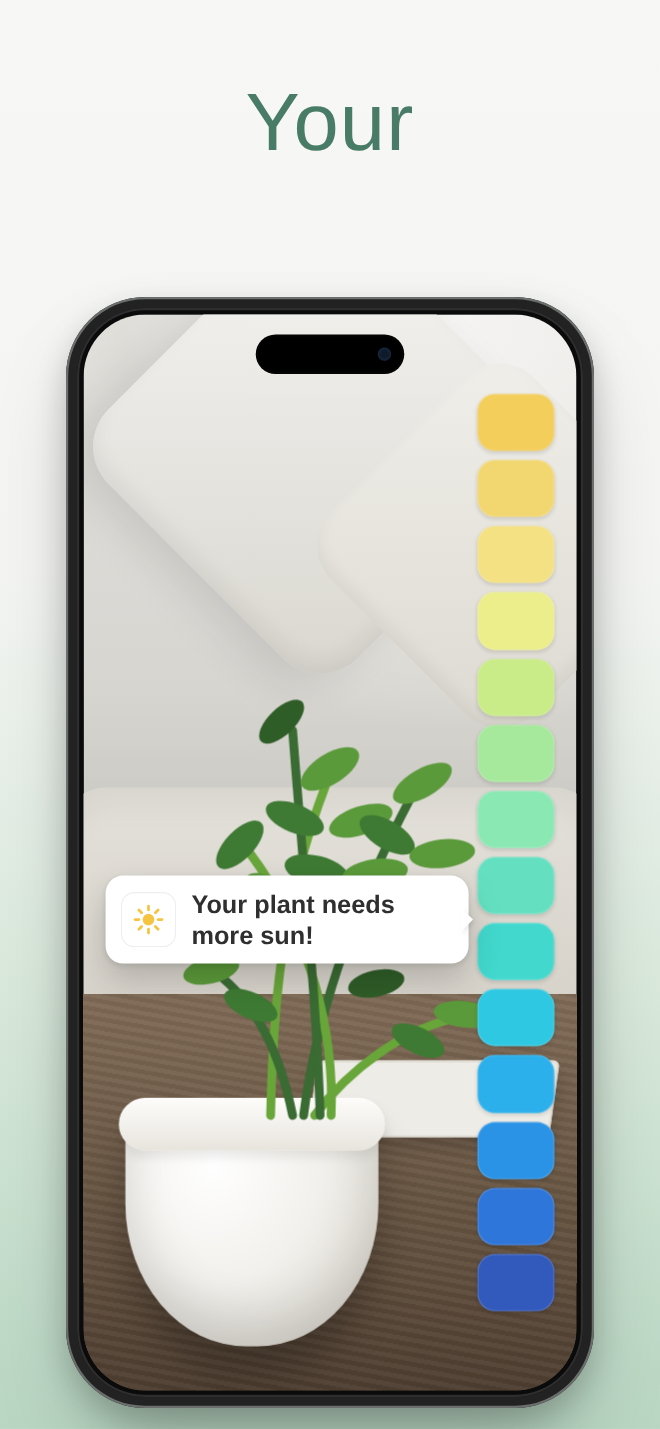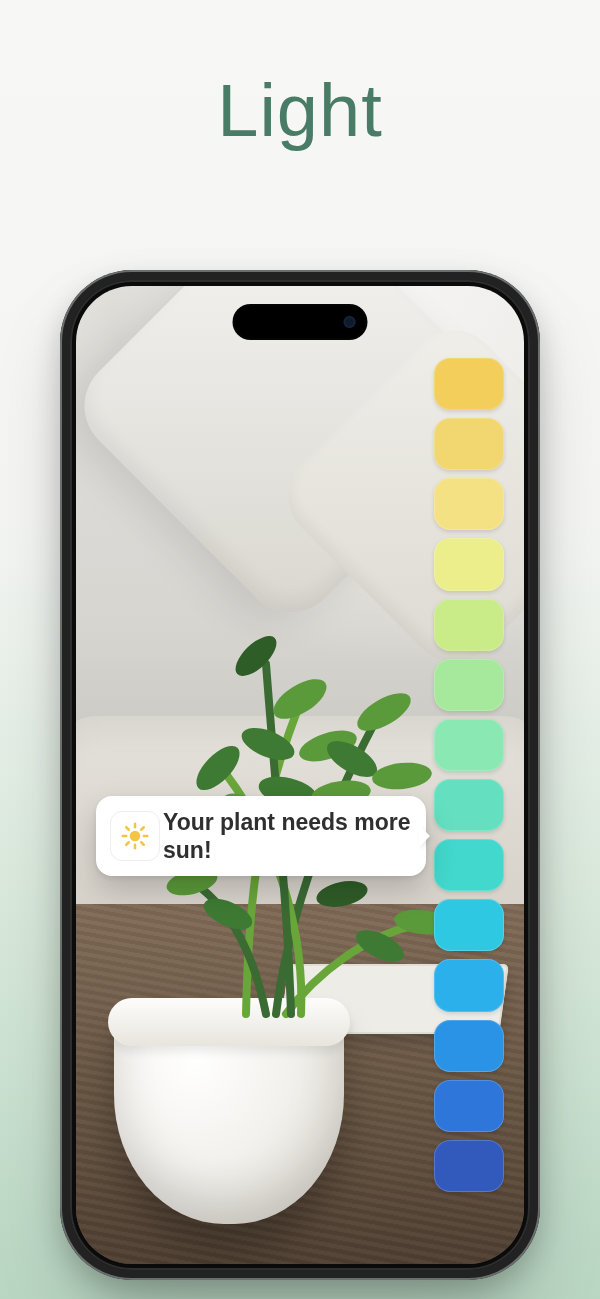--- a/index.html
+++ b/index.html
@@ -184,21 +184,21 @@
     .tip {
       position: absolute;
       left: 20px;
       top: 510px;
       width: 330px;
       background: #fff;
       border-radius: 16px;
       display: flex;
       align-items: center;
       padding: 12px 14px;
-      gap: 3px;
+      gap: 14px;
       box-shadow: 0 14px 30px rgba(0,0,0,.18), 0 2px 6px rgba(0,0,0,.1);
       z-index: 25;
     }
     .tip::after{
       content:"";
       position:absolute;
       right:-15px; top:50%;
       transform:translateY(-50%);
       border:11px solid transparent;
       border-left-color:#fff;
@@ -216,21 +216,21 @@
       font-size:23px;
       font-weight:800;
       color:#2f2f2f;
       line-height:1.22;
     }
   </style>
 </head>
 <body>
 
 <div class="title-wrap">
-  <div class="title-light">Light</div>
+  <div class="title-light">Your</div>
 </div>
 
 <div class="phone">
   <div class="phone-inner">
     <div class="screen">
       <div class="island"></div>
 
       <div class="scene">
         <div class="pillow"></div>
         <div class="pillow2"></div>

